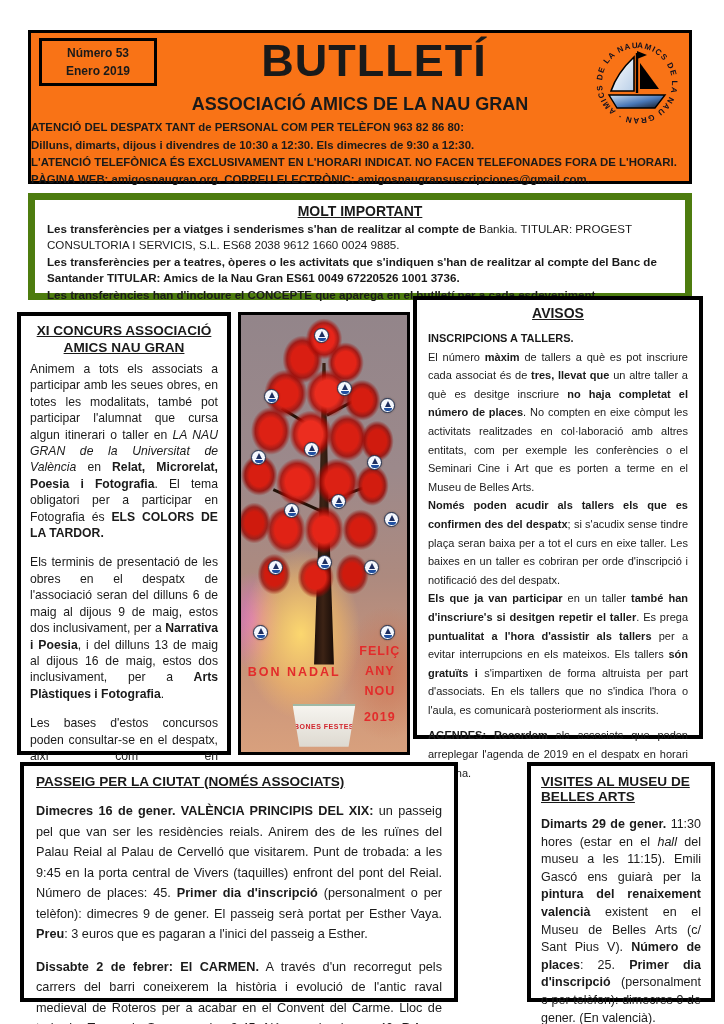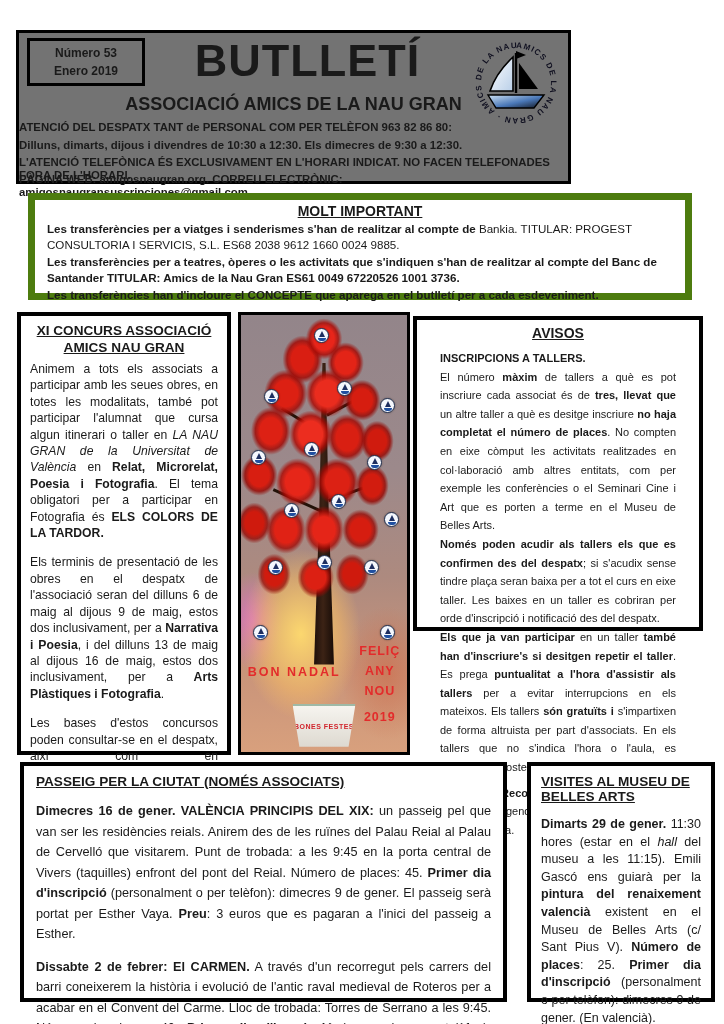--- a/index.html
+++ b/index.html
@@ -8,22 +8,22 @@
     width:724px; height:1024px; position:relative;
     font-family:"Liberation Sans", sans-serif; color:#1a1a1a;
     overflow:hidden;
   }
   .b { font-weight:bold; }
   .i { font-style:italic; }
   .u { }
 
   
   .header-box {
-    position:absolute; left:16px; top:30px; width:555px; height:154px;
-    border:3px solid #000; background:#737373;
+    position:absolute; left:28px; top:30px; width:664px; height:154px;
+    border:3px solid #000; background:#f97316;
   }
   .num-box {
     position:absolute; left:8px; top:5px; width:118px; height:48px;
     border:3px solid #000; display:flex; flex-direction:column;
     align-items:center; justify-content:space-evenly;
     font-size:12px; font-weight:bold;
   }
   .page-title {
     position:absolute; left:0; top:2px; width:100%;
     text-align:center; font-size:45px; font-weight:800; letter-spacing:1px;padding-left:28px;
@@ -62,22 +62,22 @@
     text-align:center; font-size:13.6px; font-weight:bold;
     text-decoration:underline; line-height:17px; margin:2px 0 5px 0;
   }
   .concurs-box p {
     font-size:12.2px; line-height:16.4px; text-align:justify;
     margin-bottom:13px;
   }
   .concurs-box p:last-child { margin-bottom:0; }
 
   .avisos-box {
-    position:absolute; left:413px; top:316px; width:290px; height:315px;
-    border:4px solid #000; padding:3px 23px; background:#fff;
+    position:absolute; left:413px; top:296px; width:290px; height:443px;
+    border:4px solid #000; padding:3px 11px; background:#fff;
   }
   .avisos-title {
     text-align:center; font-size:14px; font-weight:bold;
     text-decoration:underline; margin:2px 0 8px 0;
   }
   .avisos-box p { font-size:11px; line-height:18.6px; text-align:justify; }
   .avisos-box p.gap-top { margin-top:7px; }
 
   
   .figure-box {
@@ -157,21 +157,21 @@
     border-bottom:6px solid #1d2e60;
   }
   .orn::after {
     content:""; position:absolute; left:3px; top:9px;
     width:8px; height:3px; background:#1f4fa0;
     border-radius:0 0 3px 3px;
   }
 
   
   .passeig-box {
-    position:absolute; left:20px; top:762px; width:487px; height:240px;
+    position:absolute; left:20px; top:762px; width:438px; height:240px;
     border:4px solid #000; padding:6px 12px; background:#fff;
   }
   .visites-box {
     position:absolute; left:512px; top:762px; width:188px; height:240px;
     border:4px solid #000; padding:6px 10px; background:#fff;margin-left:15px;
   }
   .bottom-title {
     font-size:13.6px; font-weight:bold; text-decoration:underline;
     margin:2px 0 12px 0;
   }

